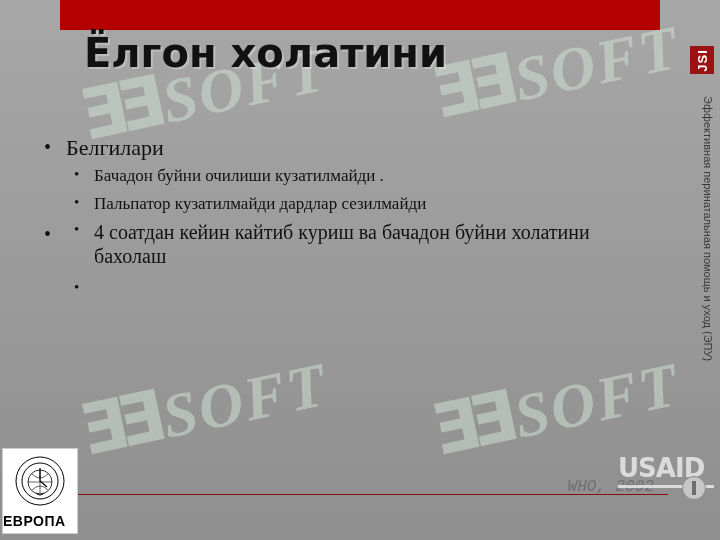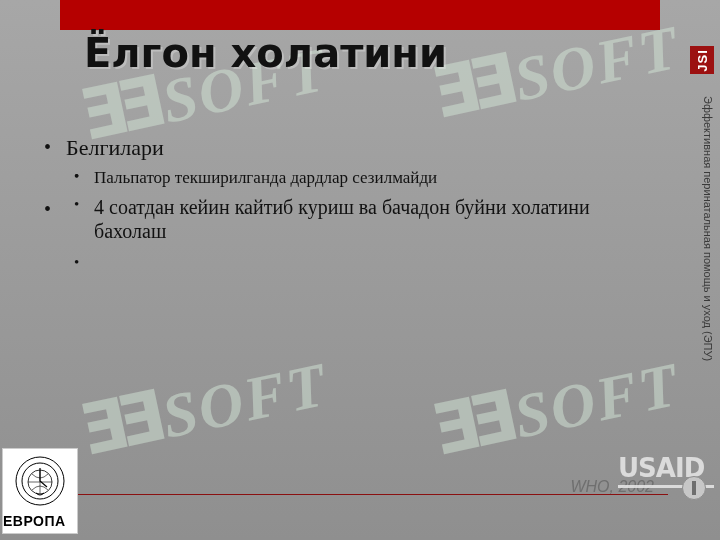--- a/index.html
+++ b/index.html
@@ -138,21 +138,21 @@
     width: 640px;
     height: 1px;
     background: #8a1010;
   }
 
   
   .footer-text {
     position: absolute;
     right: 66px;
     top: 478px;
-    font-family: Liberation Sans, sans-serif;
+    font-family: Liberation Mono, monospace;
     font-style: italic;
     font-size: 16px;
     color: #6f6f6f;
   }
 
   
   .who-logo {
     position: absolute;
     left: 2px;
     top: 448px;
@@ -279,24 +279,25 @@
 
   <div class="content">
     <ul class="lvl1">
 
       <li>
         <span class="bullet">•</span>
         <span class="btext">Белгилари</span>
         <ul class="lvl2">
           <li>
             <span class="bullet">•</span>
+            <span>Бачадон буйни очилиши кузатилмайди .</span>
           </li>
           <li>
             <span class="bullet">•</span>
-            <span>Пальпатор текширилганда дардлар сезилмайди</span>
+            <span>Пальпатор кузатилмайди дардлар сезилмайди</span>
           </li>
         </ul>
       </li>
 
       <li>
         <span class="bullet">•</span>
         <ul class="lvl2">
           <li class="big">
             <span class="bullet">•</span>
             <span>4 соатдан кейин кайтиб куриш ва бачадон буйни холатини бахолаш</span>

